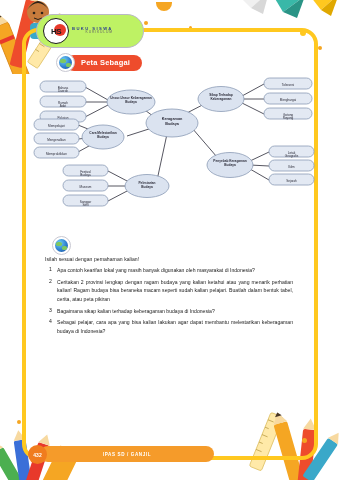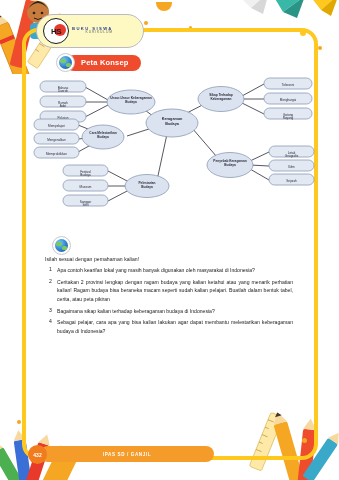--- a/index.html
+++ b/index.html
@@ -27,21 +27,21 @@
     border:4px solid #FFC81F;
     border-radius:16px;
     background:transparent;
   }
 
   
   .logo-pill {
     position:absolute;
     left:36px; top:14px;
     width:108px; height:34px;
-    background:#fef9c3;
+    background:#bef264;
     border:1.5px solid #b9b9c4;
     border-radius:17px;
     display:flex; align-items:center; gap:3px;
     padding:0 6px;
     z-index:6;
     overflow:hidden;
   }
   .logo-mark {
     width:26px; height:26px; flex:0 0 26px;
     border-radius:50%;
@@ -261,21 +261,21 @@
   <div class="logo-txtwrap">
     <div class="logo-top">BUKU SISWA</div>
     <div class="logo-sub">KURIKULUM</div>
   </div>
 </div>
 
 <div class="sec-head" style="left:56px; top:53px;">
   <div class="sec-icon">
       <div class="globe"></div>
     </div>
-  <div class="sec-pill">Peta Konsep</div>
+  <div class="sec-pill">Peta Sebagai</div>
 </div>
 
 <div class="map">
 <svg width="290" height="158" viewBox="0 0 290 158">
   <defs>
     <style>
       .ln { stroke:#2b2b38; stroke-width:0.8; fill:none; }
       .nd { fill:#dbe3f0; stroke:#8a9ab5; stroke-width:0.8; }
       .lf { fill:#e3e9f3; stroke:#8a9ab5; stroke-width:0.8; }
     </style>

